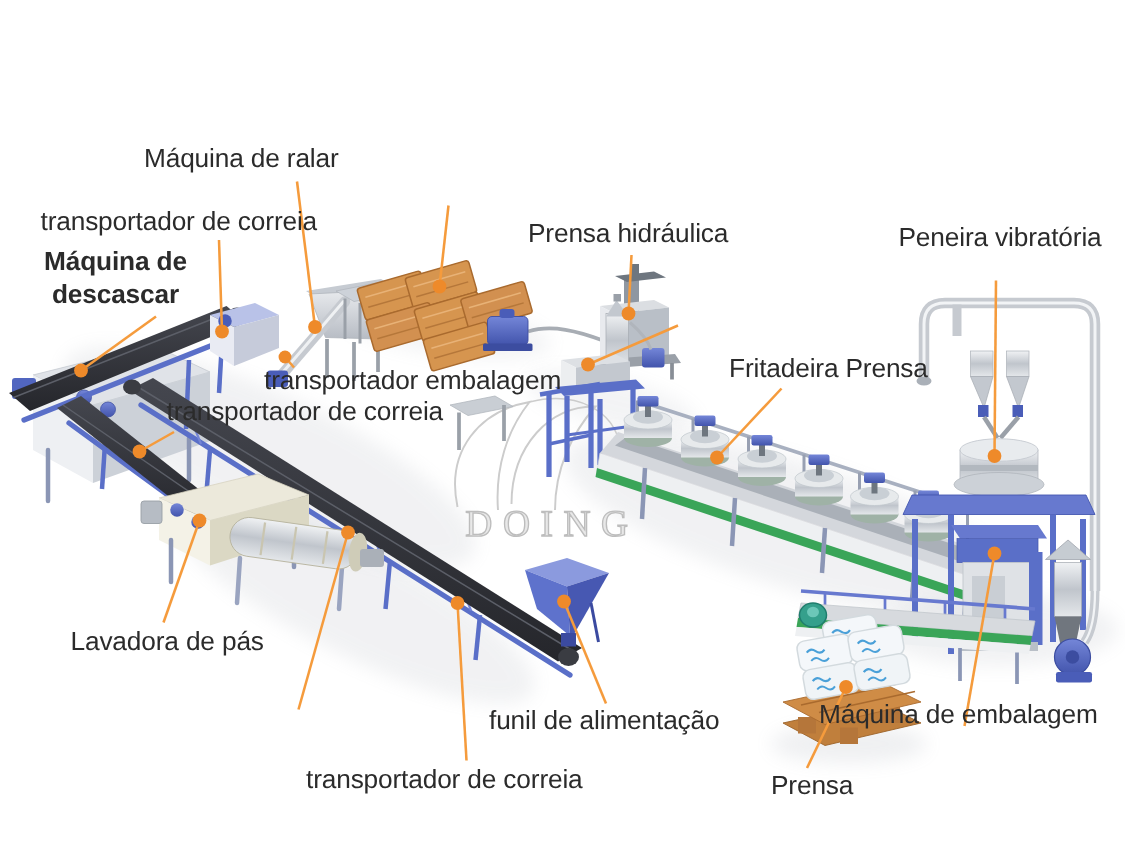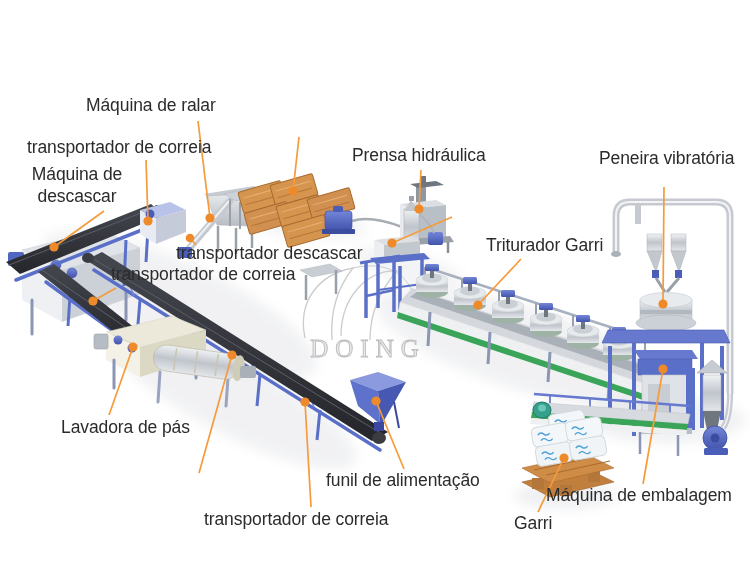--- a/index.html
+++ b/index.html
@@ -1,21 +1,21 @@
 <!DOCTYPE html>
 <html><head>
 <meta charset="utf-8">
 <style>
   html,body{margin:0;padding:0;background:#ffffff;}
   .stage{position:relative;width:750px;height:573px;background:#fff;overflow:hidden;
          font-family:"Liberation Sans",sans-serif;}
   .stage svg{position:absolute;left:0;top:0;}
   .lbl{position:absolute;font-size:17.5px;line-height:21.5px;color:#2b2b2b;
        white-space:nowrap;letter-spacing:-0.1px;}
-  .lbl-center{text-align:center;white-space:normal;}
+  .lbl-center{text-align:center;white-space:normal;font-weight:bold;}
 </style>
 </head>
 <body>
 
 <div class="stage">
 
 <svg width="750" height="573" viewBox="0 0 750 573">
   <defs>
     <linearGradient id="gMetal" x1="0" y1="0" x2="0" y2="1">
       <stop offset="0" stop-color="#e9ebee"></stop>
@@ -433,30 +433,30 @@
     <circle cx="663" cy="304" r="4.6"></circle>
     <circle cx="133" cy="347" r="4.6"></circle>
     <circle cx="232" cy="355" r="4.6"></circle>
     <circle cx="376" cy="401" r="4.6"></circle>
     <circle cx="305" cy="402" r="4.6"></circle>
     <circle cx="663" cy="369" r="4.6"></circle>
     <circle cx="564" cy="458" r="4.6"></circle>
   </g>
 </svg>
 
-<div class="lbl" style="left:86px;top:95px">Máquina de ralar</div>
+<div class="lbl" style="left:96px;top:95px">Máquina de ralar</div>
 <div class="lbl" style="left:27px;top:137px">transportador de correia</div>
 <div class="lbl lbl-center" style="left:24px;top:164px;width:106px">
   <div>Máquina de</div>
   <div>descascar</div>
 </div>
 <div class="lbl" style="left:352px;top:145px">Prensa hidráulica</div>
 <div class="lbl" style="left:599px;top:148px">Peneira vibratória</div>
-<div class="lbl" style="left:486px;top:235px">Triturador Garri</div>
-<div class="lbl" style="left:176px;top:243px">transportador descascar</div>
+<div class="lbl" style="left:486px;top:235px">Fritadeira Prensa</div>
+<div class="lbl" style="left:176px;top:243px">transportador embalagem</div>
 <div class="lbl" style="left:111px;top:264px">transportador de correia</div>
-<div class="lbl" style="left:61px;top:417px">Lavadora de pás</div>
+<div class="lbl" style="left:47px;top:417px">Lavadora de pás</div>
 <div class="lbl" style="left:326px;top:470px">funil de alimentação</div>
 <div class="lbl" style="left:204px;top:509px">transportador de correia</div>
-<div class="lbl" style="left:546px;top:485px">Máquina de embalagem</div>
-<div class="lbl" style="left:514px;top:513px">Garri</div>
+<div class="lbl" style="left:546px;top:466px">Máquina de embalagem</div>
+<div class="lbl" style="left:514px;top:513px">Prensa</div>
 
 </div>
 
 </body></html>

